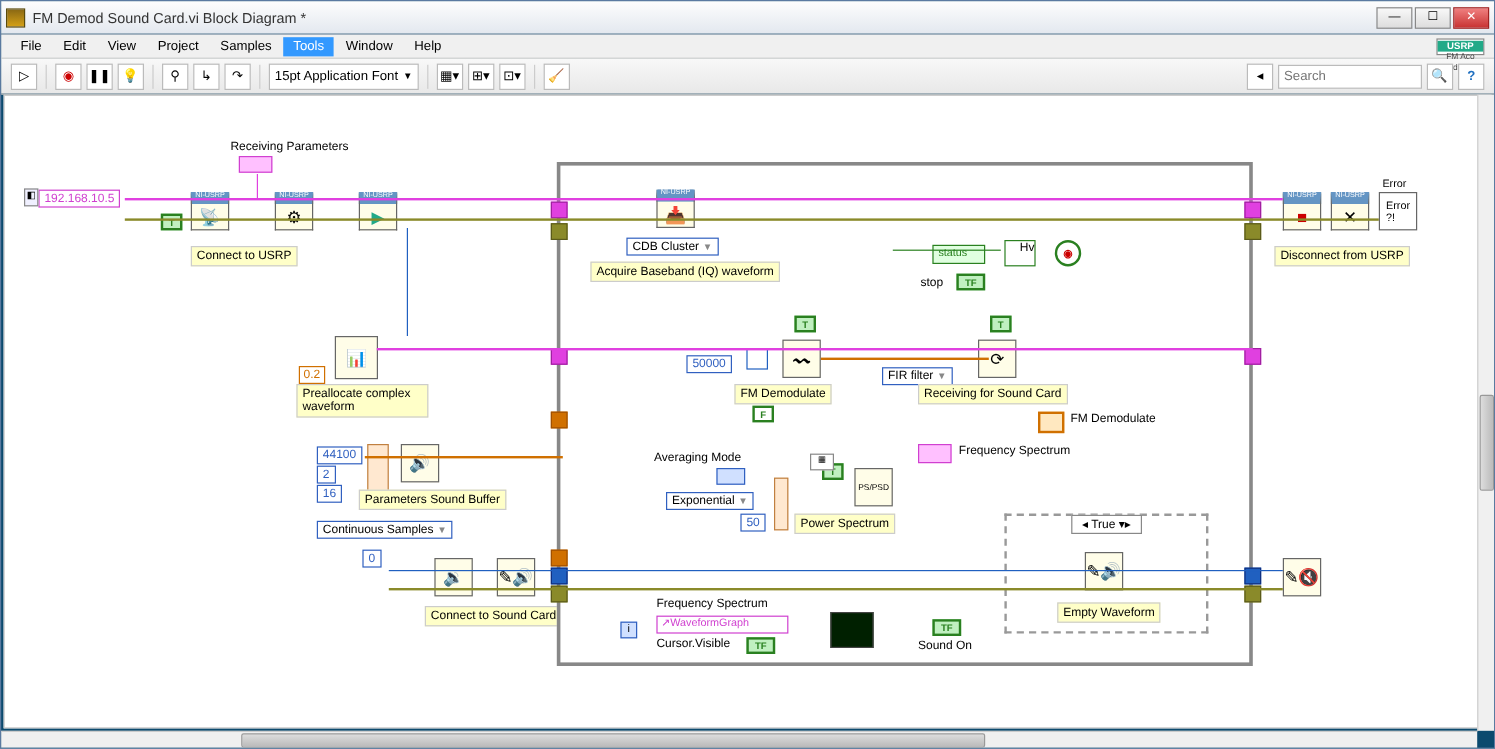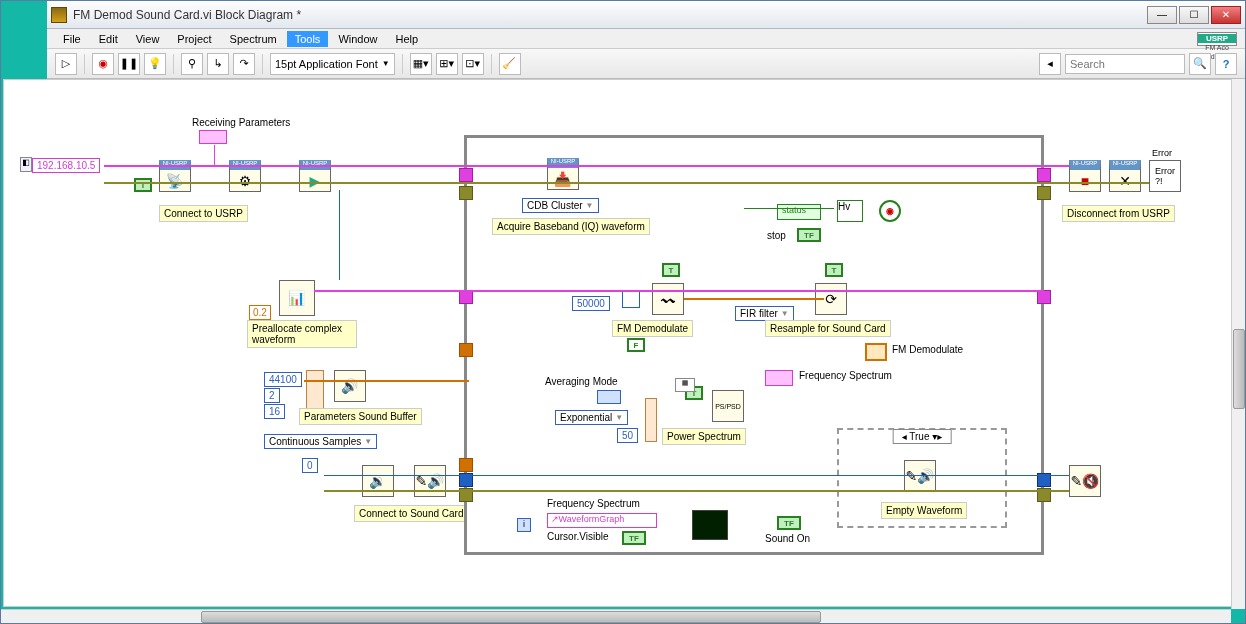--- a/index.html
+++ b/index.html
@@ -1,17 +1,17 @@
 <!DOCTYPE html>
 <html><head>
 <meta charset="utf-8">
 <style>
 * { box-sizing: border-box; margin: 0; padding: 0; }
 body { font-family: "Segoe UI", Tahoma, sans-serif; font-size: 11px; background: #fff; overflow: hidden; }
-.window { width: 1246px; height: 624px; border: 1px solid #5a7aa0; position: relative; background: #14b8a6; padding-left: 46px; }
+.window { width: 1246px; height: 624px; border: 1px solid #5a7aa0; position: relative; background: #0c4a6e; }
 
 
 .titlebar { height: 28px; background: linear-gradient(#fdfdfd, #e3e8ef); display: flex; align-items: center; padding: 0 4px; border-bottom: 1px solid #b0b8c4; }
 .titlebar .icon { width: 16px; height: 16px; margin-right: 6px; background: linear-gradient(#8b6914,#d4a017); border: 1px solid #5a4a0a; }
 .titlebar .title { flex: 1; font-size: 12px; color: #333; }
 .win-btns { display: flex; gap: 2px; }
 .win-btn { width: 30px; height: 18px; border: 1px solid #888; background: linear-gradient(#f8f8f8,#ddd); font-size: 10px; text-align: center; line-height: 16px; cursor: pointer; }
 .win-btn.close { background: linear-gradient(#f08080,#c83232); color: #fff; border-color: #a02020; }
 
 
@@ -89,21 +89,21 @@
       <div class="win-btn">☐</div>
       <div class="win-btn close">✕</div>
     </div>
   </div>
 
   <div class="menubar">
     <div class="menu-item">File</div>
     <div class="menu-item">Edit</div>
     <div class="menu-item">View</div>
     <div class="menu-item">Project</div>
-    <div class="menu-item">Spectrum</div>
+    <div class="menu-item">Samples</div>
     <div class="menu-item active">Tools</div>
     <div class="menu-item">Window</div>
     <div class="menu-item">Help</div>
     <div class="spacer"></div>
     <div class="usrp-badge">
       <div class="top">USRP</div>
       <div>FM Aco</div>
       <div>Snd Card</div>
     </div>
   </div>
@@ -196,21 +196,21 @@
             <div class="usrp-hdr">NI-USRP</div>
             <div class="vi-glyph">📥</div>
           </div>
         <div class="ring" style="left:55px;top:60px">
             <span>CDB Cluster</span>
             <span class="caret">▼</span>
           </div>
         <div class="label-yellow" style="left:25px;top:80px">Acquire Baseband (IQ) waveform</div>
 
         <div class="node" style="left:310px;top:66px;width:44px;height:16px;background:#e0ffe0;border-color:#2a8020;padding-left:4px"><span style="font-size:9px;color:#2a8020">status</span></div>
-        <div class="node" style="left:370px;top:62px;width:26px;height:22px;border-color:#2a8020;text-align:left;font-size:10px">Hv</div>
+        <div class="node" style="left:370px;top:62px;width:26px;height:22px;border-color:#2a8020;text-align:right;font-size:10px">Hv</div>
         <div class="node" style="left:412px;top:62px;width:22px;height:22px;border:2px solid #2a8020;border-radius:50%;color:#c00;text-align:center;line-height:18px;font-weight:bold">◉</div>
         <div style="position:absolute;left:300px;top:92px;font-size:10px">stop</div>
         <div class="bool-green" style="left:330px;top:90px">TF</div>
 
         <div class="bool-green bool-small" style="left:195px;top:125px">T</div>
         <div class="const-blue" style="left:105px;top:158px">50000</div>
         <div class="node" style="left:155px;top:152px;width:18px;height:18px;border-color:#2060c0"></div>
         <div class="vi-node" style="left:185px;top:145px">
             <div class="vi-glyph">〰</div>
           </div>
@@ -218,21 +218,21 @@
         <div class="bool-green bool-small" style="left:160px;top:200px;background:#fff">F</div>
 
         <div class="bool-green bool-small" style="left:358px;top:125px">T</div>
         <div class="vi-node" style="left:348px;top:145px">
             <div class="vi-glyph">⟳</div>
           </div>
         <div class="ring" style="left:268px;top:168px">
             <span>FIR filter</span>
             <span class="caret">▼</span>
           </div>
-        <div class="label-yellow" style="left:298px;top:182px">Resample for Sound Card</div>
+        <div class="label-yellow" style="left:298px;top:182px">Receiving for Sound Card</div>
 
         <div class="terminal term-dbl" style="left:398px;top:205px"></div>
         <div style="position:absolute;left:425px;top:206px;font-size:10px">FM Demodulate</div>
 
         <div class="node" style="left:298px;top:232px;width:28px;height:16px;background:#ffc0ff;border-color:#d040d0"></div>
         <div style="position:absolute;left:332px;top:232px;font-size:10px">Frequency Spectrum</div>
 
         <div style="position:absolute;left:78px;top:238px;font-size:10px">Averaging Mode</div>
         <div class="node" style="left:130px;top:252px;width:24px;height:14px;background:#d0e0ff;border-color:#3060c0"></div>
         <div class="ring" style="left:88px;top:272px">

